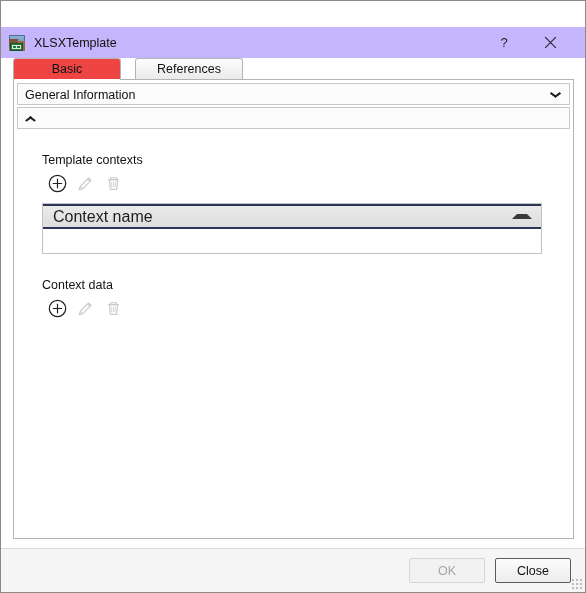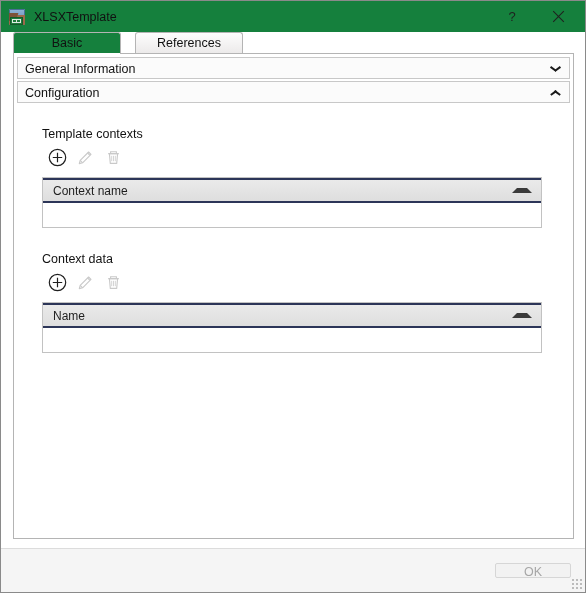--- a/index.html
+++ b/index.html
@@ -25,25 +25,26 @@
     background: #ffffff;
     border: 1px solid #8a8a8a;
     display: flex;
     flex-direction: column;
   }
 
   
   .titlebar {
     height: 31px;
     flex: 0 0 31px;
-    background: #15803d;
-    display: flex;
-    align-items: center;
-    padding: 0 4px 0 8px;
-    box-sizing: border-box;
+    background: #c4b5fd;
+    display: flex;
+    align-items: center;
+    padding: 0 12px 0 8px;
+    box-sizing: border-box;
+    margin-top: 26px;
   }
   .app-icon {
     width: 16px;
     height: 16px;
     flex: 0 0 16px;
     position: relative;
     border-radius: 1px;
     overflow: hidden;
     background: linear-gradient(#8fb4d8, #5d83ad);
     box-shadow: inset 0 0 0 1px #4a6f96;
@@ -136,21 +137,21 @@
     border: 1px solid #b4b4b4;
     border-bottom: none;
     border-top-left-radius: 3px;
     border-top-right-radius: 3px;
     margin-right: 2px;
     background: linear-gradient(#fdfdfd, #eceaea);
     cursor: default;
     white-space: nowrap;
   }
   .tab.active {
-    background: #15803d;
+    background: #ef4444;
     border-color: #b4b4b4;
     position: relative;
     z-index: 4;
   }
   .tab.active::after {
     content: "";
     position: absolute;
     left: 0; right: 0; bottom: -1px;
     height: 1px;
     background: #ffffff;
@@ -241,21 +242,21 @@
   }
   .tablehead {
     height: 25px;
     box-sizing: border-box;
     background: linear-gradient(#eaeaea, #dedede);
     border-top: 2px solid #2c3558;
     border-bottom: 2px solid #2c3558;
     display: flex;
     align-items: center;
     padding: 0 9px 0 10px;
-    font-size: 12px;
+    font-size: 16px;
     color: #1e1e1e;
     cursor: default;
   }
   .tablehead .th-label { flex: 1 1 auto; }
   .sort-asc {
     width: 0; height: 0;
     border-left: 5px solid transparent;
     border-right: 5px solid transparent;
     border-bottom: 5px solid #3a3a3a;
     flex: 0 0 10px;
@@ -278,21 +279,21 @@
     background: #f5f5f5;
     display: flex;
     align-items: center;
     justify-content: flex-end;
     padding-right: 14px;
     box-sizing: border-box;
     position: relative;
   }
   .dlgbtn {
     width: 76px;
-    height: 15px;
+    height: 25px;
     margin-left: 10px;
     font-size: 12.5px;
     font-family: "Liberation Sans", sans-serif;
     border-radius: 2px;
     cursor: default;
     box-sizing: border-box;
   }
   .dlgbtn.primary-disabled {
     background: #f2f2f2;
     border: 1px solid #d6d6d6;
@@ -346,21 +347,20 @@
 
   <div class="panel">
     <div class="panel-inner">
 
       <div class="expander">
         <span class="ex-label">General Information</span>
         <span class="chev down"></span>
       </div>
 
       <div class="expander">
-        <span class="ex-label">Configuration</span>
         <span class="chev up"></span>
       </div>
 
       <div class="group">
         <div class="group-title">Template contexts</div>
 
         <div class="toolbar">
           <button class="tbtn">
             <svg width="19" height="19" viewBox="0 0 19 19">
               <circle cx="9.5" cy="9.5" r="8.2" fill="none" stroke="#1f1f1f" stroke-width="1.2"></circle>
@@ -411,32 +411,26 @@
           </button>
           <button class="tbtn disabled">
             <svg width="19" height="19" viewBox="0 0 19 19">
               <path d="M4.2 5.6 H14.8 M6.6 5.6 V3.8 H12.4 V5.6" fill="none" stroke="#c9c9c9" stroke-width="1.1"></path>
               <path d="M5.4 5.6 L6.3 15.4 H12.7 L13.6 5.6 Z" fill="none" stroke="#c9c9c9" stroke-width="1.1" stroke-linejoin="round"></path>
               <path d="M7.7 7.8 V13.2 M9.5 7.8 V13.2 M11.3 7.8 V13.2" stroke="#d4d4d4" stroke-width="1"></path>
             </svg>
           </button>
         </div>
 
-        <div class="tablebox">
-          <div class="tablehead">
-            <span class="th-label">Name</span>
-            <span class="sort-asc"></span>
-          </div>
-          <div class="tablebody"></div>
-        </div>
       </div>
 
     </div>
   </div>
 
   <div class="footer-sep"></div>
 
   <div class="footer">
     <button class="dlgbtn primary-disabled">OK</button>
+    <button class="dlgbtn normal">Close</button>
     <span class="resize-grip"></span>
   </div>
 
 </div>
 
 </body></html>

